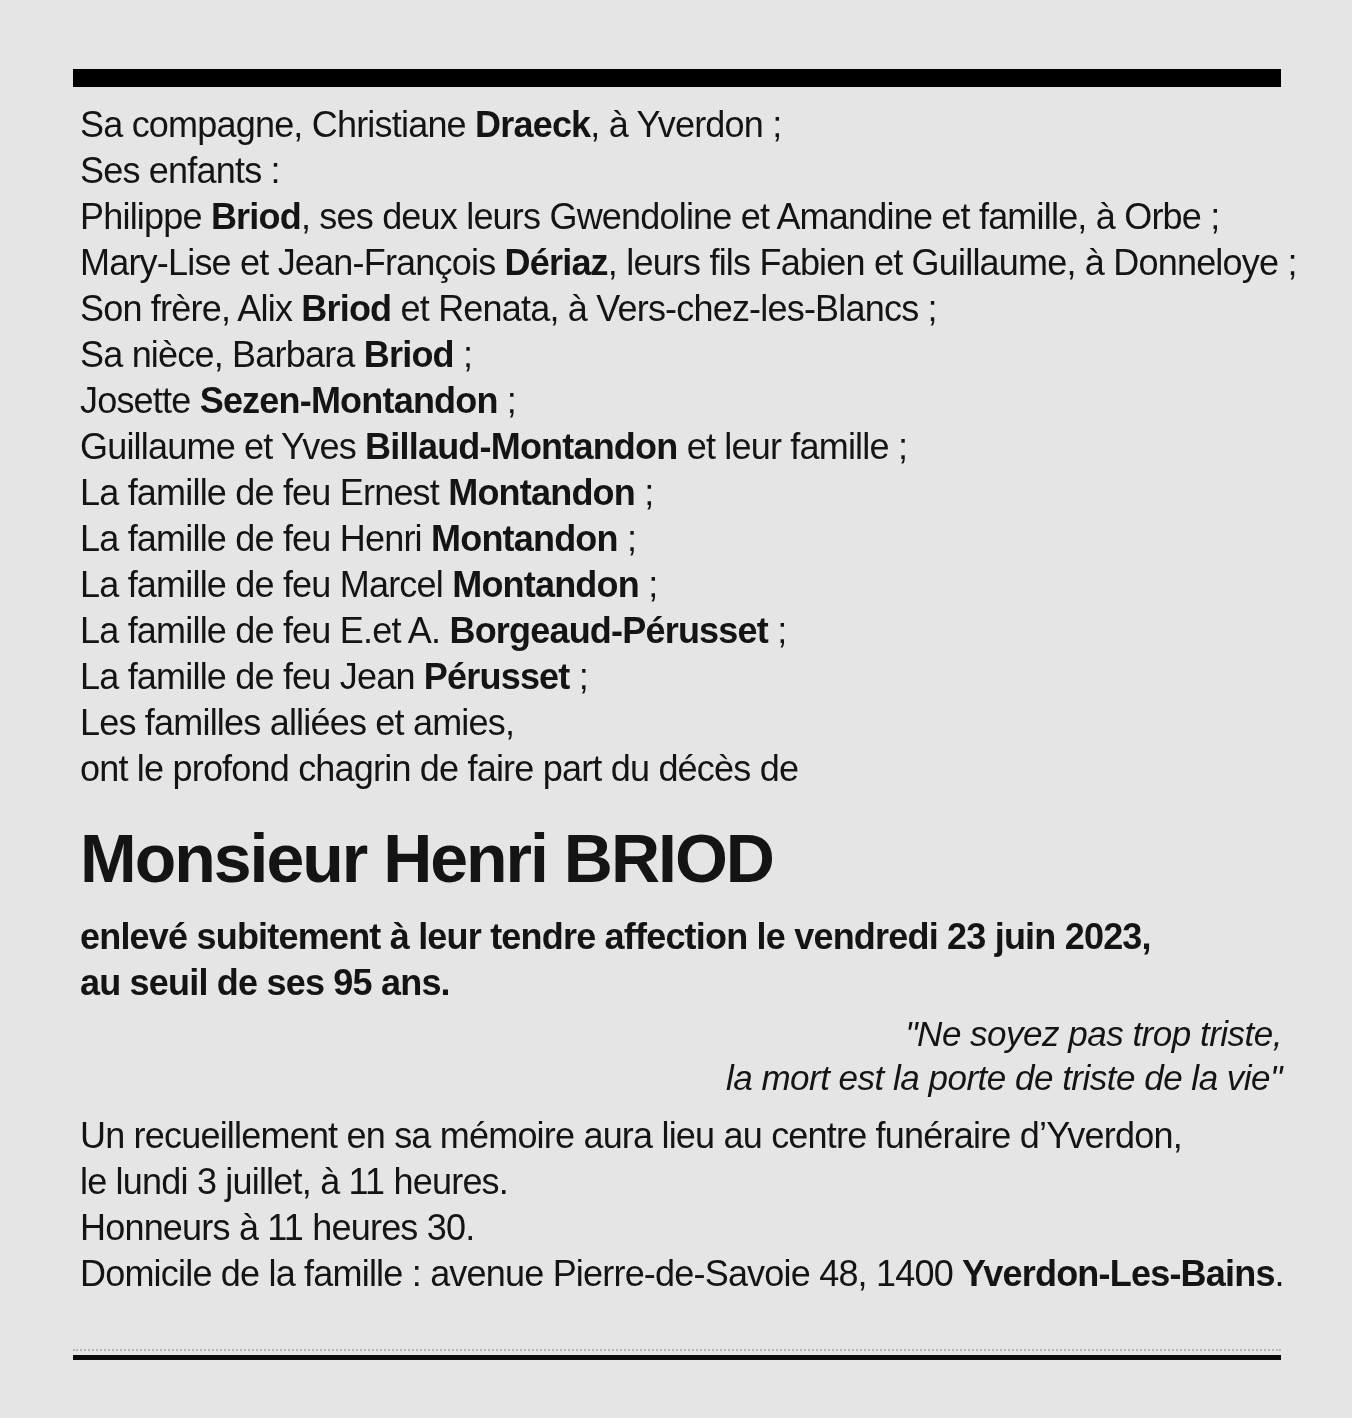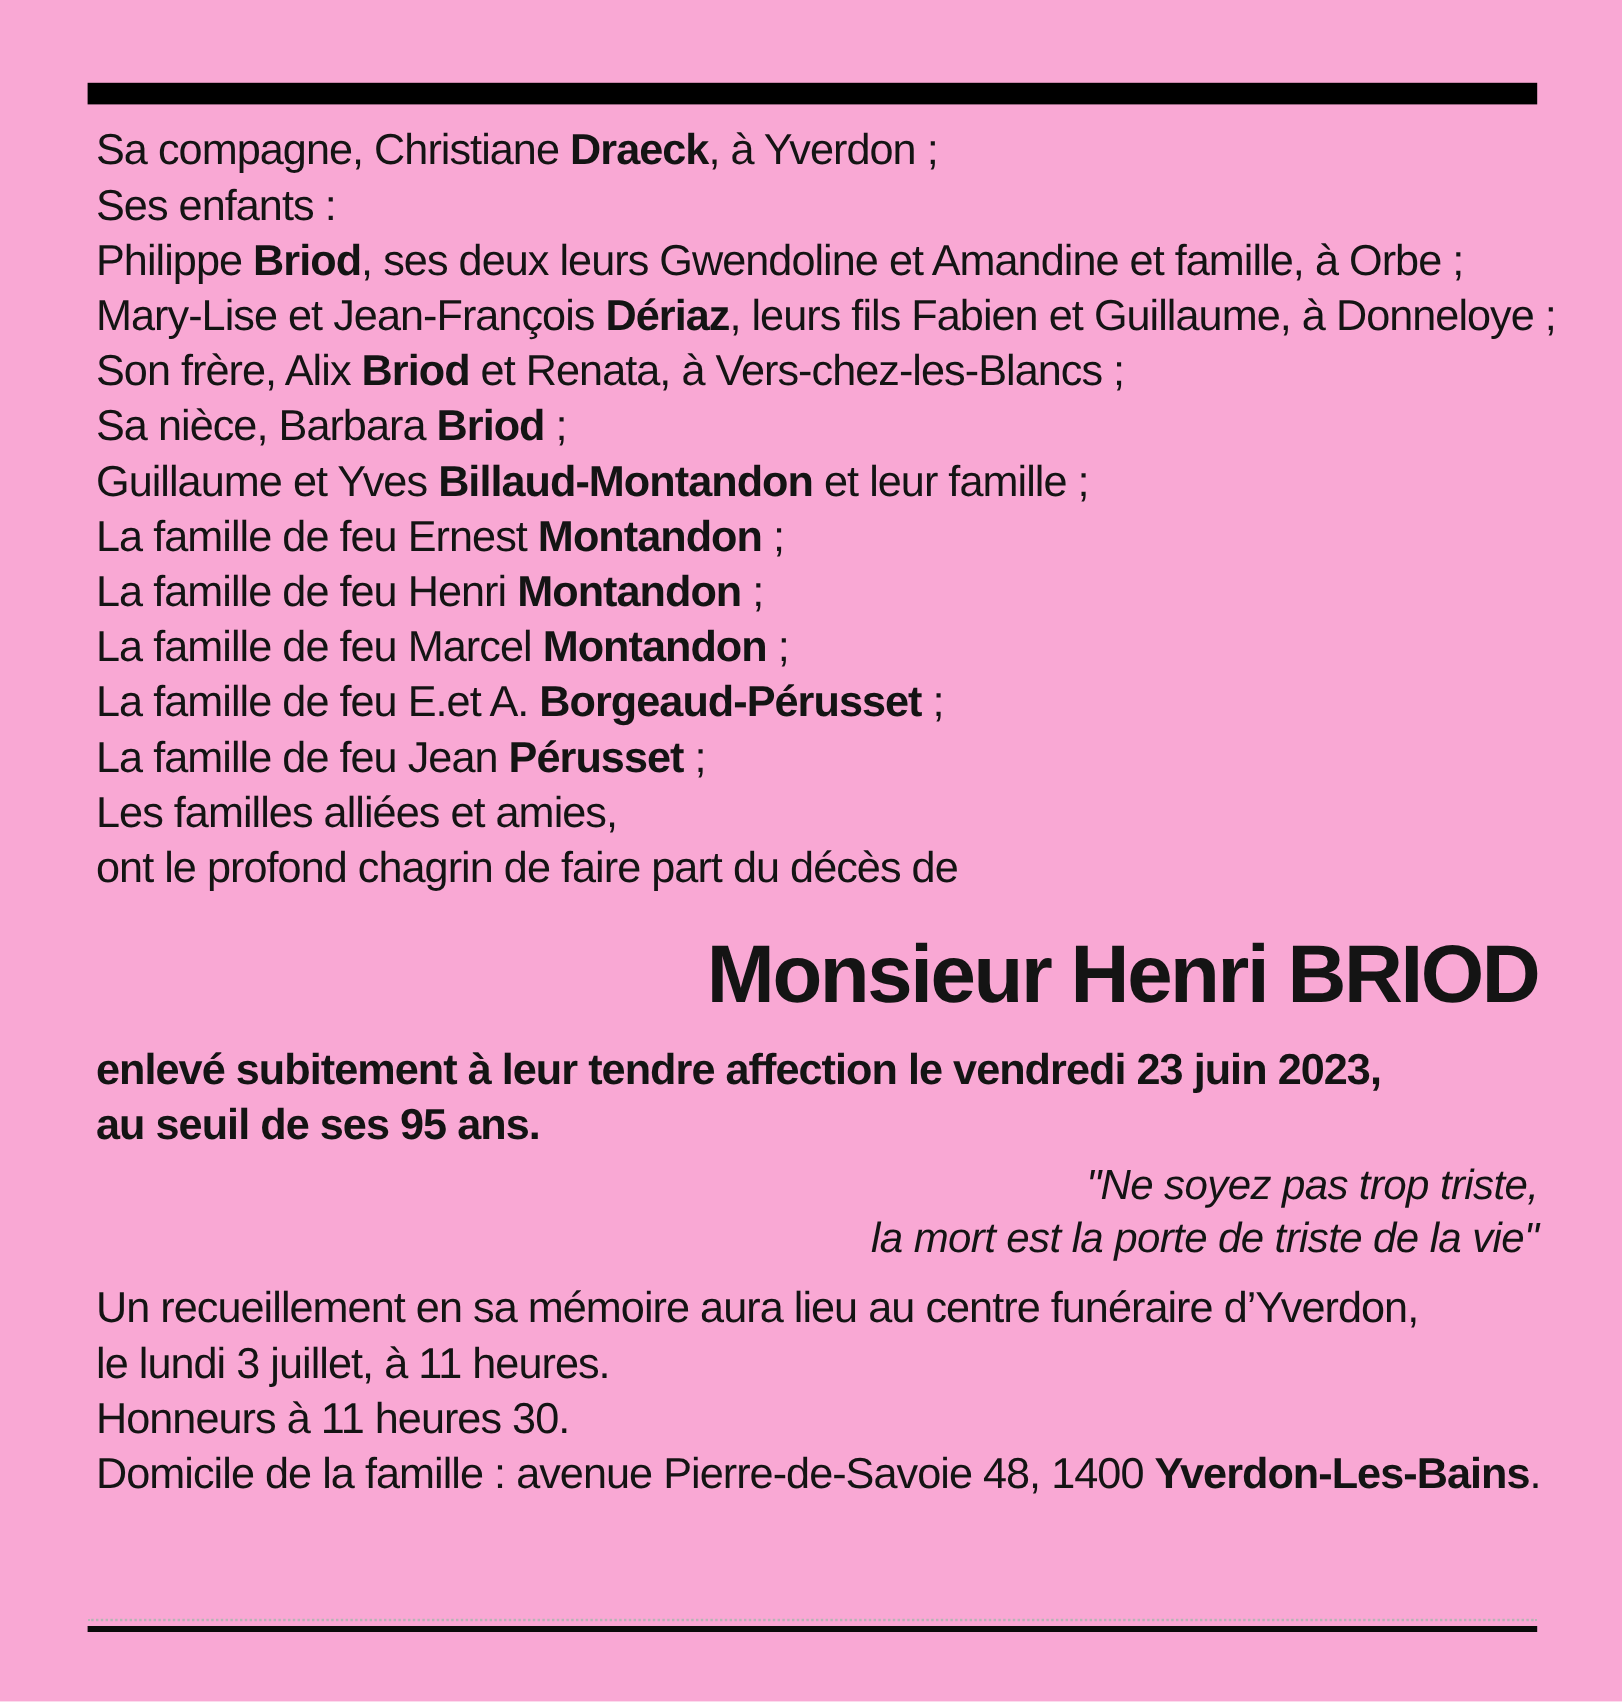--- a/index.html
+++ b/index.html
@@ -1,21 +1,21 @@
 <!DOCTYPE html>
 <html><head>
 <meta charset="utf-8">
 <style>
   * { margin: 0; padding: 0; box-sizing: border-box; }
   html, body { background: #ffffff; }
   .page {
     position: relative;
     width: 1352px;
     height: 1418px;
-    background: #f9a8d4;
+    background: #e5e5e5;
     font-family: "Liberation Sans", "DejaVu Sans", sans-serif;
     color: #141414;
     overflow: hidden;
   }
   .top-bar {
     margin: 69px 0 0 73px;
     width: 1208px;
     height: 18px;
     background: #000000;
   }
@@ -30,21 +30,21 @@
     white-space: nowrap;
   }
   .b { font-weight: bold; }
   .family-list { margin-top: 15px; }
   .title {
     margin-top: 26px;
     font-size: 68px;
     line-height: 80px;
     font-weight: bold;
     letter-spacing: -2px;
-    text-align: right;
+    text-align: left;
   }
   .death-lines { margin-top: 16px; font-weight: bold; }
   .quote {
     margin-top: 6px;
     text-align: right;
     font-style: italic;
   }
   .quote .line {
     font-size: 35px;
     line-height: 44px;
@@ -78,20 +78,21 @@
 
   <div class="content">
 
     <div class="family-list">
         <div class="line"><span>Sa compagne, Christiane </span><span class="b">Draeck</span><span>, à Yverdon ;</span></div>
         <div class="line"><span>Ses enfants :</span></div>
         <div class="line"><span>Philippe </span><span class="b">Briod</span><span>, ses deux leurs Gwendoline et Amandine et famille, à Orbe ;</span></div>
         <div class="line"><span>Mary-Lise et Jean-François </span><span class="b">Dériaz</span><span>, leurs fils Fabien et Guillaume, à Donneloye ;</span></div>
         <div class="line"><span>Son frère, Alix </span><span class="b">Briod</span><span> et Renata, à Vers-chez-les-Blancs ;</span></div>
         <div class="line"><span>Sa nièce, Barbara </span><span class="b">Briod</span><span> ;</span></div>
+        <div class="line"><span>Josette </span><span class="b">Sezen-Montandon</span><span> ;</span></div>
         <div class="line"><span>Guillaume et Yves </span><span class="b">Billaud-Montandon</span><span> et leur famille ;</span></div>
         <div class="line"><span>La famille de feu Ernest </span><span class="b">Montandon</span><span> ;</span></div>
         <div class="line"><span>La famille de feu Henri </span><span class="b">Montandon</span><span> ;</span></div>
         <div class="line"><span>La famille de feu Marcel </span><span class="b">Montandon</span><span> ;</span></div>
         <div class="line"><span>La famille de feu E.et A. </span><span class="b">Borgeaud-Pérusset</span><span> ;</span></div>
         <div class="line"><span>La famille de feu Jean </span><span class="b">Pérusset</span><span> ;</span></div>
         <div class="line"><span>Les familles alliées et amies,</span></div>
         <div class="line"><span>ont le profond chagrin de faire part du décès de</span></div>
       </div>
 

